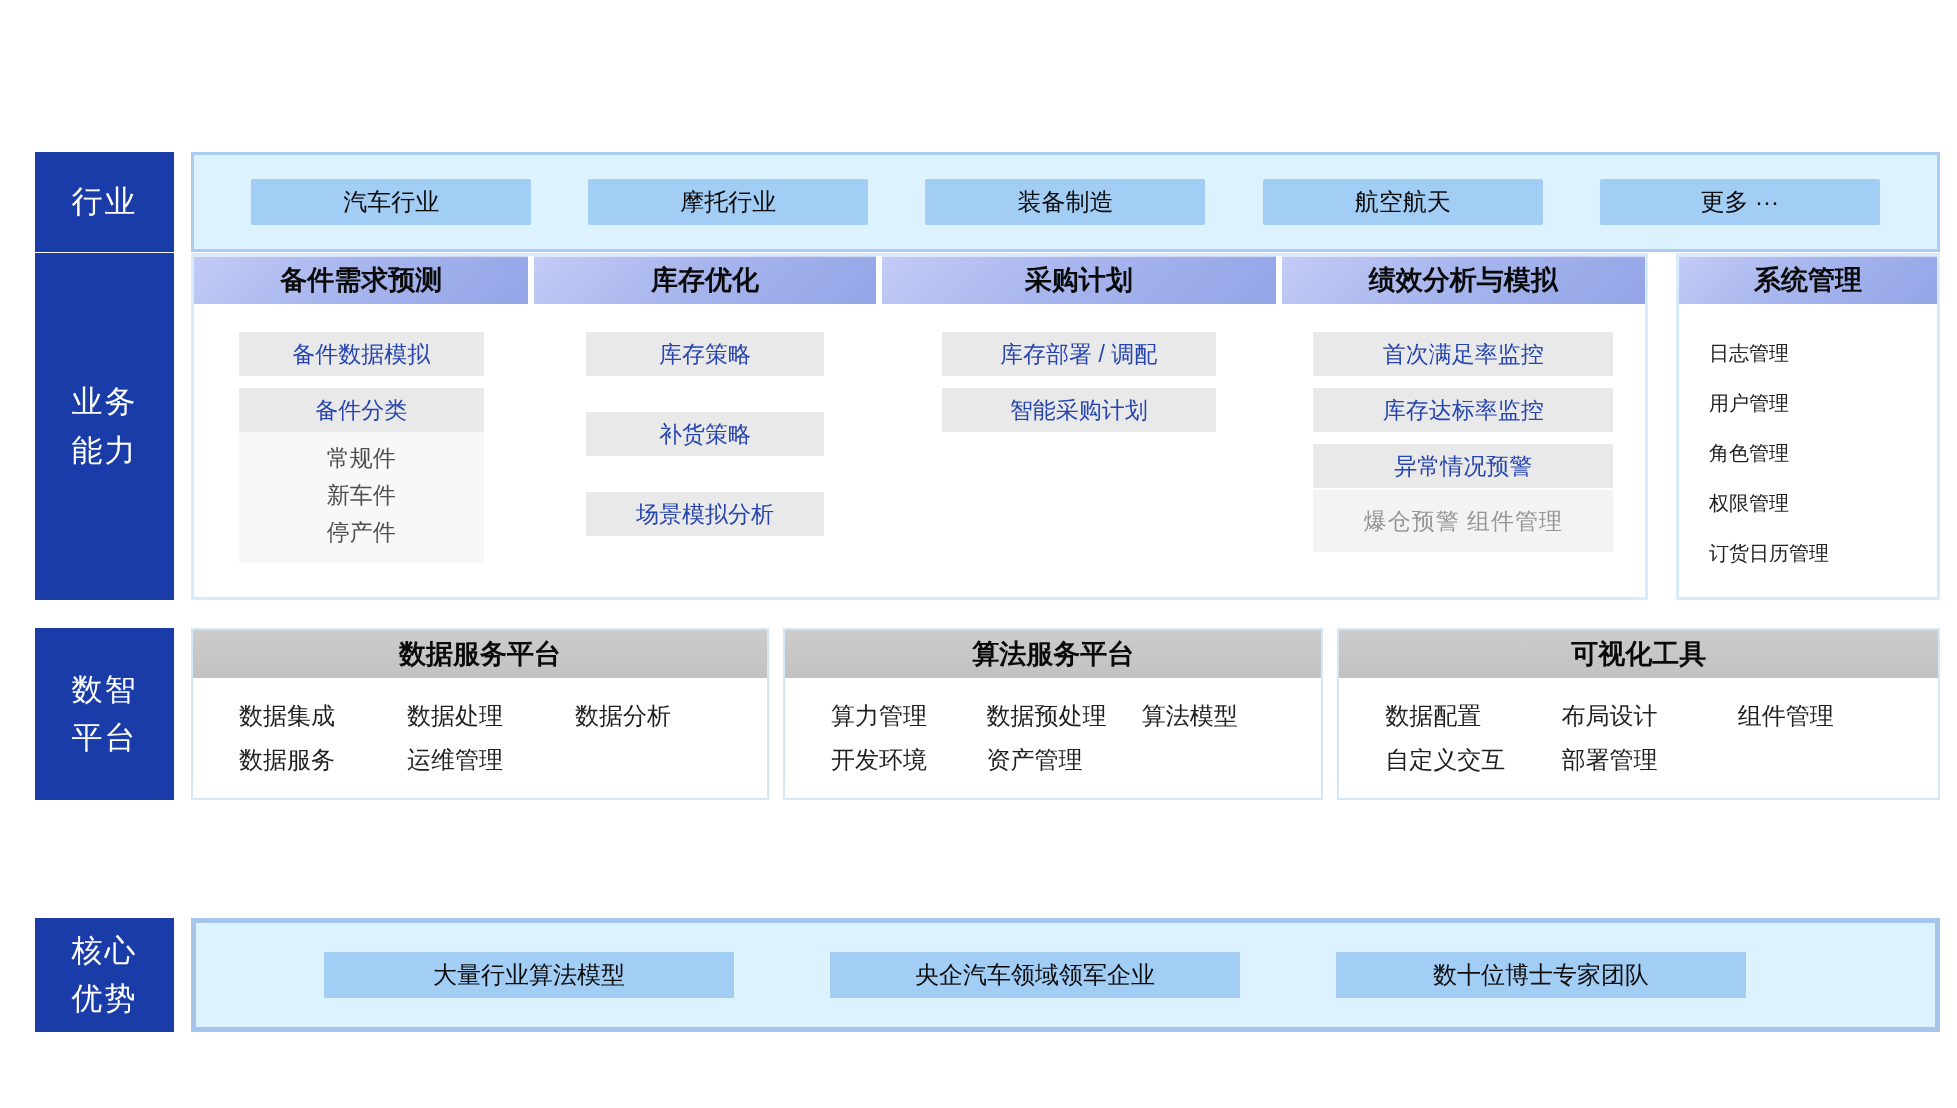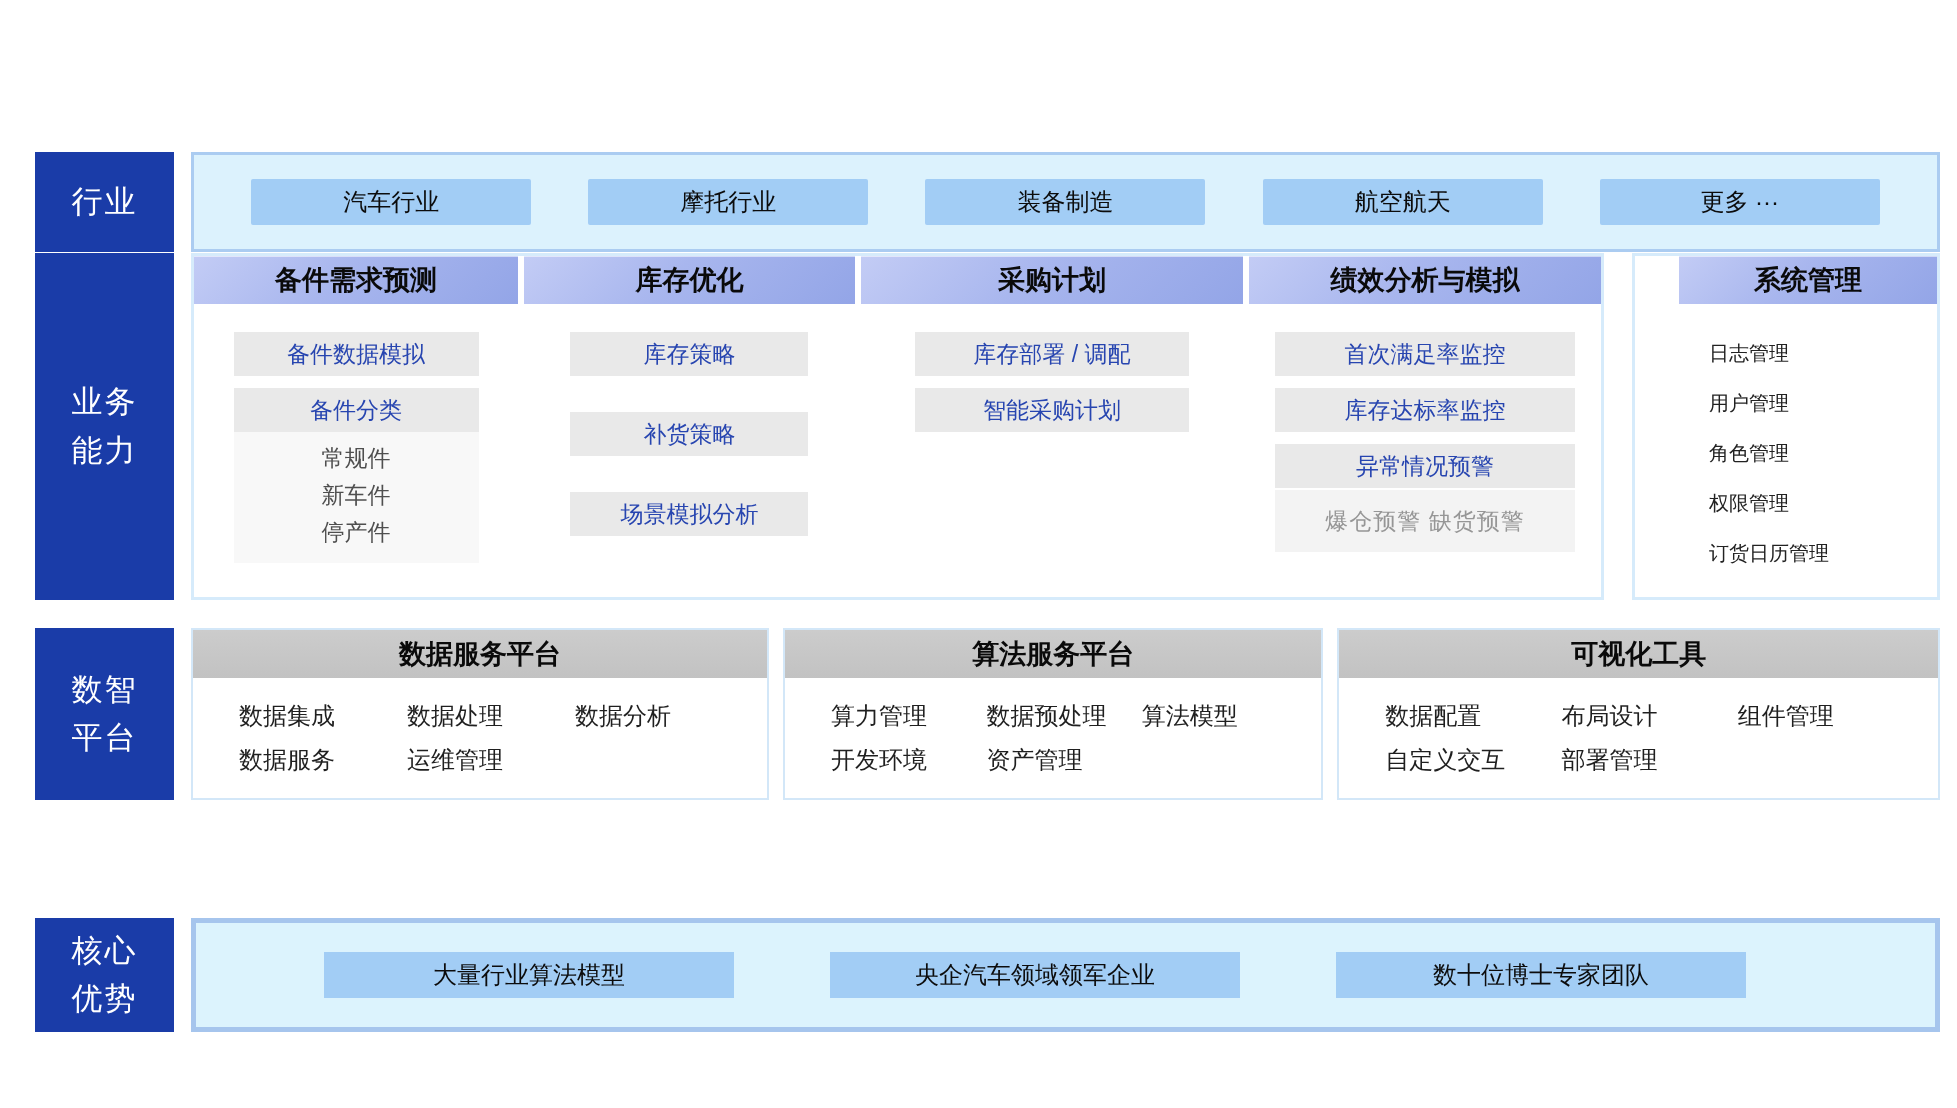--- a/index.html
+++ b/index.html
@@ -56,21 +56,21 @@
   .sub-box{
     width:245px;background:#f8f8f8;color:#4f4f4f;font-size:23px;
     text-align:center;line-height:37px;padding:8px 0 12px 0;margin-top:0;
   }
   .muted-box{
     width:300px;height:62px;background:#f3f3f3;color:#969696;font-size:23px;
     display:flex;align-items:center;justify-content:center;margin-top:2px;letter-spacing:1px;
   }
   .biz-side{
     flex:0 0 258px;background:#ffffff;border:3px solid #d6ebfb;
-    display:flex;flex-direction:column;padding-left:44px;
+    display:flex;flex-direction:column;
   }
   .side-list{margin:0;padding:24px 0 0 30px;list-style:none;}
   .side-list li{font-size:20px;color:#222222;line-height:50px;}
 
   
   .plat-wrap{flex:1;display:flex;gap:14px;}
   .plat-group{background:#ffffff;border:2px solid #d3e7f8;display:flex;flex-direction:column;}
   .pg-1{flex:580 1 0;} .pg-2{flex:542 1 0;} .pg-3{flex:605 1 0;}
   .plat-header{
     height:48px;flex:0 0 48px;
@@ -142,21 +142,21 @@
           <div class="col-header">采购计划</div>
           <div class="item-box w3 first">库存部署 / 调配</div>
           <div class="item-box w3">智能采购计划</div>
         </div>
 
         <div class="biz-col col-4">
           <div class="col-header">绩效分析与模拟</div>
           <div class="item-box w4 first">首次满足率监控</div>
           <div class="item-box w4">库存达标率监控</div>
           <div class="item-box w4">异常情况预警</div>
-          <div class="muted-box">爆仓预警 缺货预警</div>
+          <div class="muted-box">爆仓预警 组件管理</div>
         </div>
 
       </div>
 
       <div class="biz-side">
         <div class="col-header">系统管理</div>
         <ul class="side-list">
           <li>日志管理</li>
           <li>用户管理</li>
           <li>角色管理</li>

